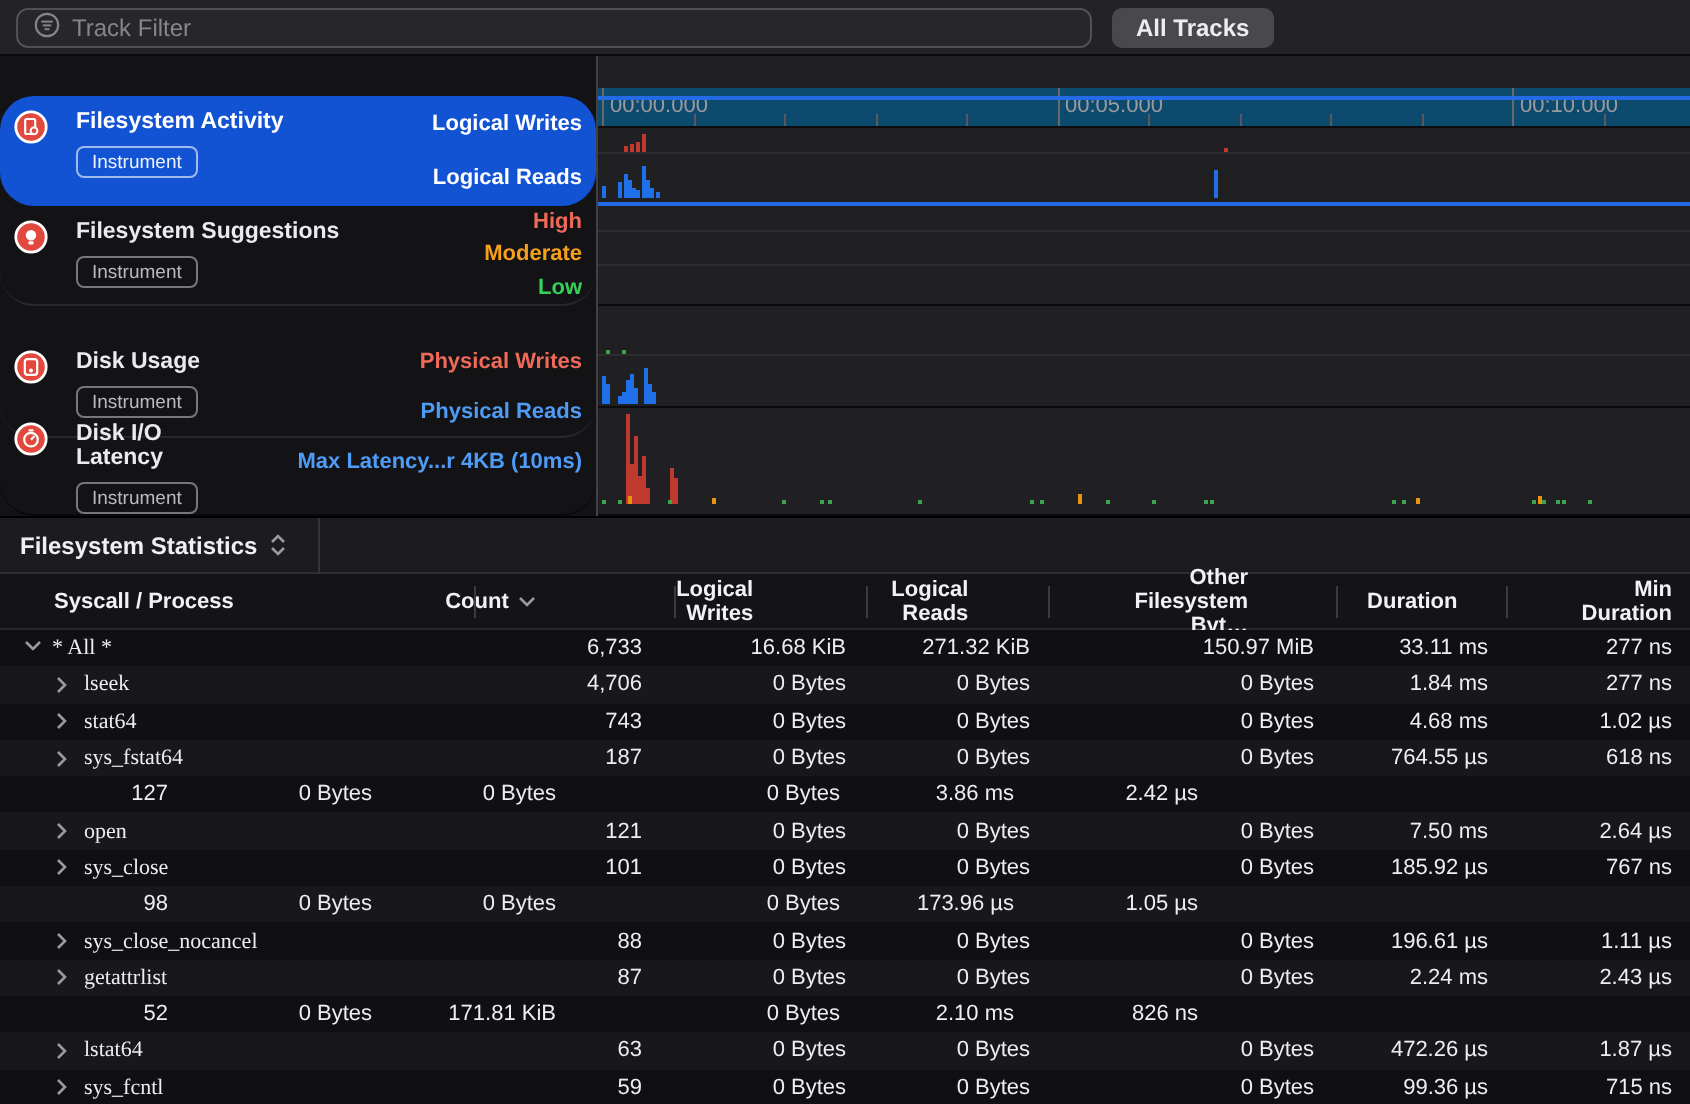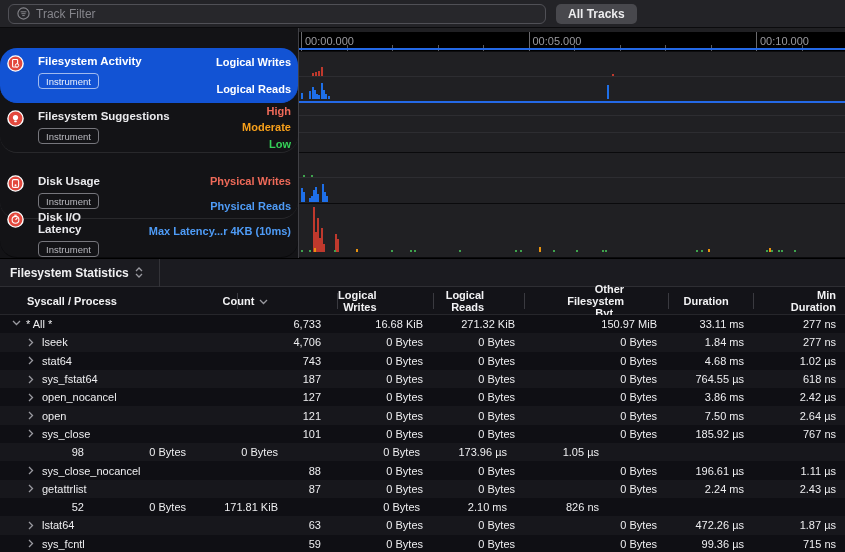--- a/index.html
+++ b/index.html
@@ -20,21 +20,21 @@
   #filter-field input::placeholder { color:#85858b; }
   .all-tracks-btn { position:absolute; left:556px; top:4px; height:20px;
     background:#48484d; border:none; border-radius:5px; color:#ededef;
     font-size:12px; font-weight:bold; padding:0 12px; font-family:"Liberation Sans",sans-serif; }
   
   #track-area { position:absolute; left:0; top:28px; width:845px; height:230px; background:#141416; }
   #headers { position:absolute; left:0; top:0; width:298px; height:230px; background:#131316; }
   #timeline { position:absolute; left:298px; top:0; width:547px; height:230px;
     background:#202023; border-left:1px solid #404045; }
   
-  #ruler { position:absolute; left:0; top:4px; width:547px; height:20px; background:#000000;
+  #ruler { position:absolute; left:0; top:16px; width:547px; height:20px; background:#0c4a6e;
     border-bottom:1px solid #0c0c0e; overflow:hidden; }
   .ruler-label { position:absolute; top:3px; color:#9a9a9f; font-size:11px; }
   .tick { position:absolute; bottom:0; width:1px; background:#5a5a5e; }
   .tick.major { height:19px; background:#6a6a6e; }
   .tick.minor { height:6px; }
   
   .hdr { position:absolute; left:0; width:298px; border-bottom:1px solid #28282b; display:flex;border-radius:17px; }
   .hdr.selected { background:var(--accent); border-bottom-color:var(--accent); }
   .hdr-icon { width:30px; display:flex; justify-content:center; padding-top:7px; }
   .hdr-main { flex:1; padding-top:7px; }
@@ -76,21 +76,21 @@
     gap:5px; padding-right:8px; }
   .hdr-divider { position:absolute; top:6px; width:1px; height:16px; background:#3a3a40; }
   #rows { position:absolute; left:0; top:56px; width:845px; height:238px; overflow:hidden;
     display:flex; flex-direction:column; }
   .row { display:flex; align-items:center; height:18.31px; flex:none; font-size:11px; color:#eeeef0; }
   .row:nth-child(odd)  { background:#0f0f14; }
   .row:nth-child(even) { background:#17171c; }
   .row .col-name { display:flex; align-items:center; padding-left:0; }
   .chev { width:9px; height:9px; flex:none; }
   .chev svg { display:block; }
-  .name-text { margin-left:5px; }
+  .name-text { margin-left:5px;font-family:Liberation Serif, serif; }
   .ind0 .chev { margin-left:12px; }
   .ind1 .chev { margin-left:28px; }
   
   .updown { display:inline-flex; flex-direction:column; gap:1px; }
 </style>
 </head>
 <body>
 
 <div id="app">
 
@@ -397,28 +397,20 @@
     </div>
     <div class="col-count">187</div>
     <div class="col-lw">0 Bytes</div>
     <div class="col-lr">0 Bytes</div>
     <div class="col-ofb">0 Bytes</div>
     <div class="col-dur">764.55 µs</div>
     <div class="col-min">618 ns</div>
   </div>
 
   <div class="row ind1">
-    <div class="col-name">
-      <span class="chev">
-              <svg width="6" height="9" viewBox="0 0 6 9">
-                <polyline points="1,1 4.5,4.5 1,8" fill="none" stroke="#9a9aa0" stroke-width="1.3"></polyline>
-              </svg>
-            </span>
-      <span class="name-text">open_nocancel</span>
-    </div>
     <div class="col-count">127</div>
     <div class="col-lw">0 Bytes</div>
     <div class="col-lr">0 Bytes</div>
     <div class="col-ofb">0 Bytes</div>
     <div class="col-dur">3.86 ms</div>
     <div class="col-min">2.42 µs</div>
   </div>
 
   <div class="row ind1">
     <div class="col-name">

